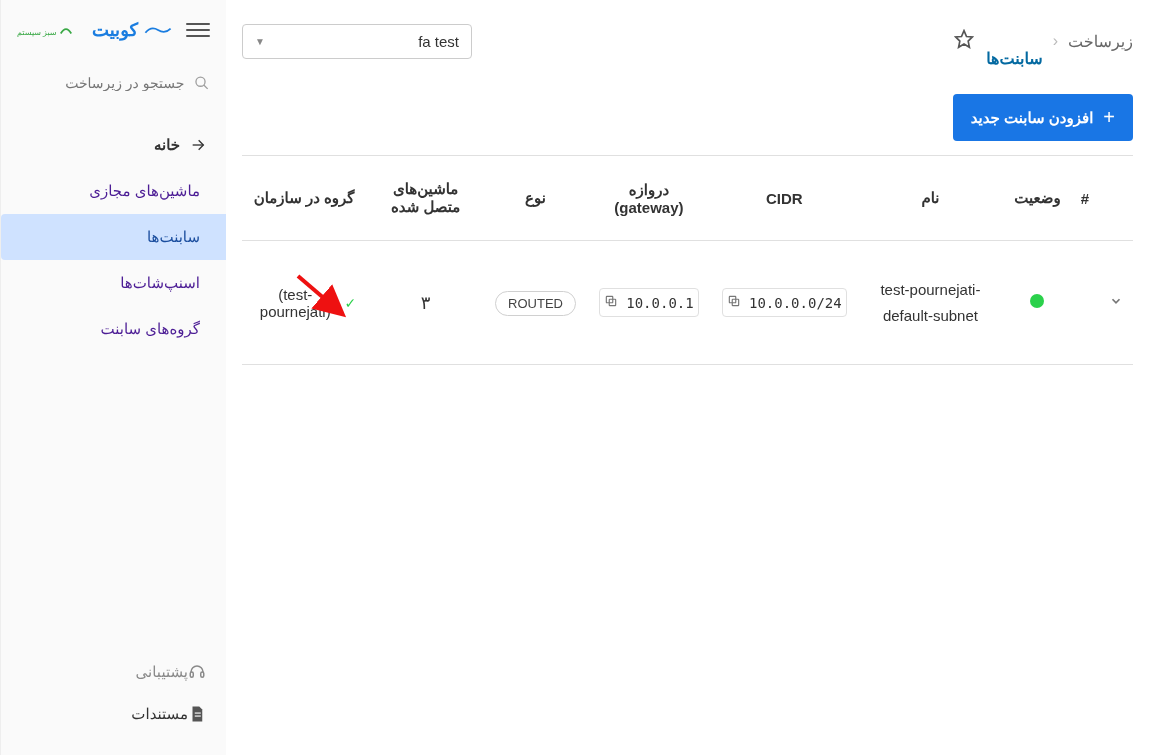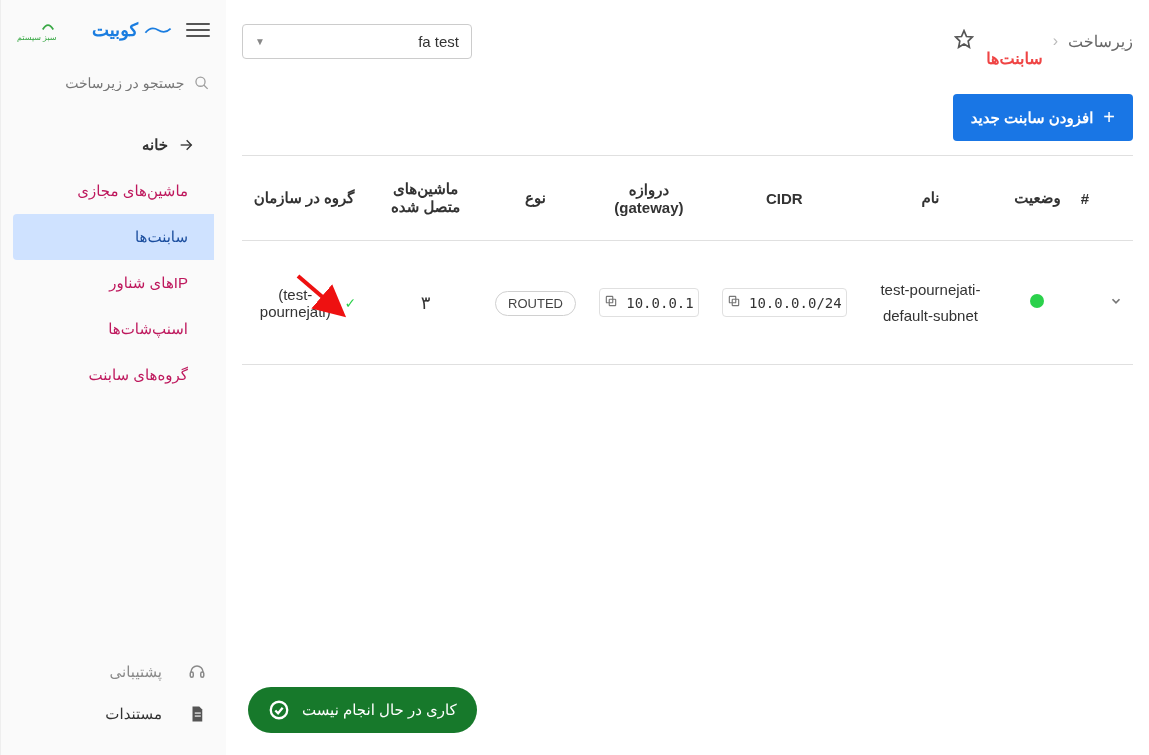--- a/index.html
+++ b/index.html
@@ -24,59 +24,59 @@
 .sidebar-top {
   display: flex;
   align-items: center;
   padding: 8px 16px 16px;
   gap: 14px;
 }
 .menu-icon { width: 24px; height: 24px; display: flex; flex-direction: column; justify-content: center; gap: 4px; cursor: pointer; }
 .menu-icon span { height: 2px; background: #555; border-radius: 1px; }
 .logo { display: flex; align-items: center; gap: 6px; color: #1a7de0; font-weight: 700; font-size: 18px; }
 .logo svg { width: 28px; height: 16px; }
-.logo2 { margin-right: auto; color: #39a845; font-size: 10px; display:flex; flex-direction:column; align-items:flex-start;font-family:Liberation Serif, serif; }
+.logo2 { margin-right: auto; color: #39a845; font-size: 10px; display:flex; flex-direction:row; align-items:flex-end;font-family:Liberation Serif, serif; }
 .search-box {
   margin: 6px 0 12px;
   padding: 10px 16px;
   display: flex;
   align-items: center;
   gap: 10px;
   color: #9e9e9e;
 }
 .search-box input {
   border: none; background: transparent; outline: none;
   font-size: 14px; color: #555; width: 100%; text-align: right;
 }
-.sidebar-section { padding: 8px 12px; }
+.sidebar-section { padding: 8px 0; }
 .home-item {
   display: flex; align-items: center; gap: 10px;
   padding: 14px 20px; font-size: 15px; color: #333; font-weight: 600;
   cursor: pointer;
 }
 .nav-item {
-  padding: 14px 26px 14px 20px; font-size: 15px; color: #be185d;
+  padding: 14px 26px 14px 20px; font-size: 15px; color: #4c1d95;
   cursor: pointer;
 }
 .nav-item.active {
   background: #cfe2ff; color: #1a4d9e; border-radius: 4px 0 0 4px;
 }
 .sidebar-bottom { margin-top: auto; padding-bottom: 20px; }
 .bottom-item {
-  display: flex; align-items: center; gap: 26px;
+  display: flex; align-items: center; gap: 0;
   padding: 12px 20px; font-size: 15px; color: #8a8a8a; cursor: pointer;
 }
 .bottom-item.dark { color: #333; }
 
 .main { flex: 1; padding: 14px 0 0 0; display: flex; flex-direction: column; position: relative; overflow: hidden; }
 .topbar {
   display: flex; align-items: center; padding: 0 16px 12px;
 }
 .breadcrumbs { display: flex; align-items: center; gap: 10px; font-size: 16px; color: #666; }
-.breadcrumbs .current { color: #ef4444; font-weight: 600; margin-top: 35px; }
+.breadcrumbs .current { color: #0369a1; font-weight: 600; margin-top: 35px; }
 .breadcrumbs .sep { color: #bbb; }
 .star-icon { margin-right: 12px; color: #666; cursor: pointer; }
 .spacer { flex: 1; }
 .org-select {
   border: 1px solid #ccc; border-radius: 4px;
   padding: 8px 12px; display: flex; align-items: center;
   gap: 36px; font-size: 15px; color: #333;
   cursor: pointer; min-width: 230px; justify-content: space-between;
 }
 .org-select .caret { color: #888; font-size: 10px; }
@@ -238,27 +238,20 @@
 
     <svg class="red-arrow" style="left:66px; top:272px;" width="60" height="50" viewBox="0 0 60 50">
       <defs>
           <marker id="ah" markerWidth="8" markerHeight="8" refX="6" refY="4" orient="auto">
             <polygon points="0 0, 8 4, 0 8" fill="#e11"></polygon>
           </marker>
         </defs>
       <line x1="6" y1="4" x2="48" y2="40" stroke="#e11" stroke-width="4" marker-end="url(#ah)"></line>
     </svg>
 
-    <div class="task-badge">
-      <span>کاری در حال انجام نیست</span>
-      <svg viewBox="0 0 24 24" fill="none" stroke="#fff" stroke-width="2.5">
-          <circle cx="12" cy="12" r="9"></circle>
-          <polyline points="8 12.5 11 15.5 16 9.5"></polyline>
-        </svg>
-    </div>
   </div>
 
   <div class="sidebar">
     <div class="sidebar-top">
       <div class="menu-icon">
         <span></span>
           <span></span>
           <span></span>
       </div>
       <div class="logo">
@@ -286,21 +279,20 @@
     <div class="sidebar-section">
       <div class="home-item">
         <svg width="16" height="16" viewBox="0 0 24 24" fill="none" stroke="#333" stroke-width="2">
             <line x1="4" y1="12" x2="20" y2="12"></line>
             <polyline points="13 5 20 12 13 19"></polyline>
           </svg>
         <span>خانه</span>
       </div>
       <div class="nav-item"><span>ماشین‌های مجازی</span></div>
       <div class="nav-item active"><span>سابنت‌ها</span></div>
-      <div class="nav-item"><span>IPهای شناور</span></div>
       <div class="nav-item"><span>اسنپ‌شات‌ها</span></div>
       <div class="nav-item"><span>گروه‌های سابنت</span></div>
     </div>
 
     <div class="sidebar-bottom">
       <div class="bottom-item">
         <svg width="18" height="18" viewBox="0 0 24 24" fill="none" stroke="#8a8a8a" stroke-width="2">
             <path d="M4 12a8 8 0 0 1 16 0"></path>
             <rect x="3" y="12" width="4" height="7" rx="2"></rect>
             <rect x="17" y="12" width="4" height="7" rx="2"></rect>

